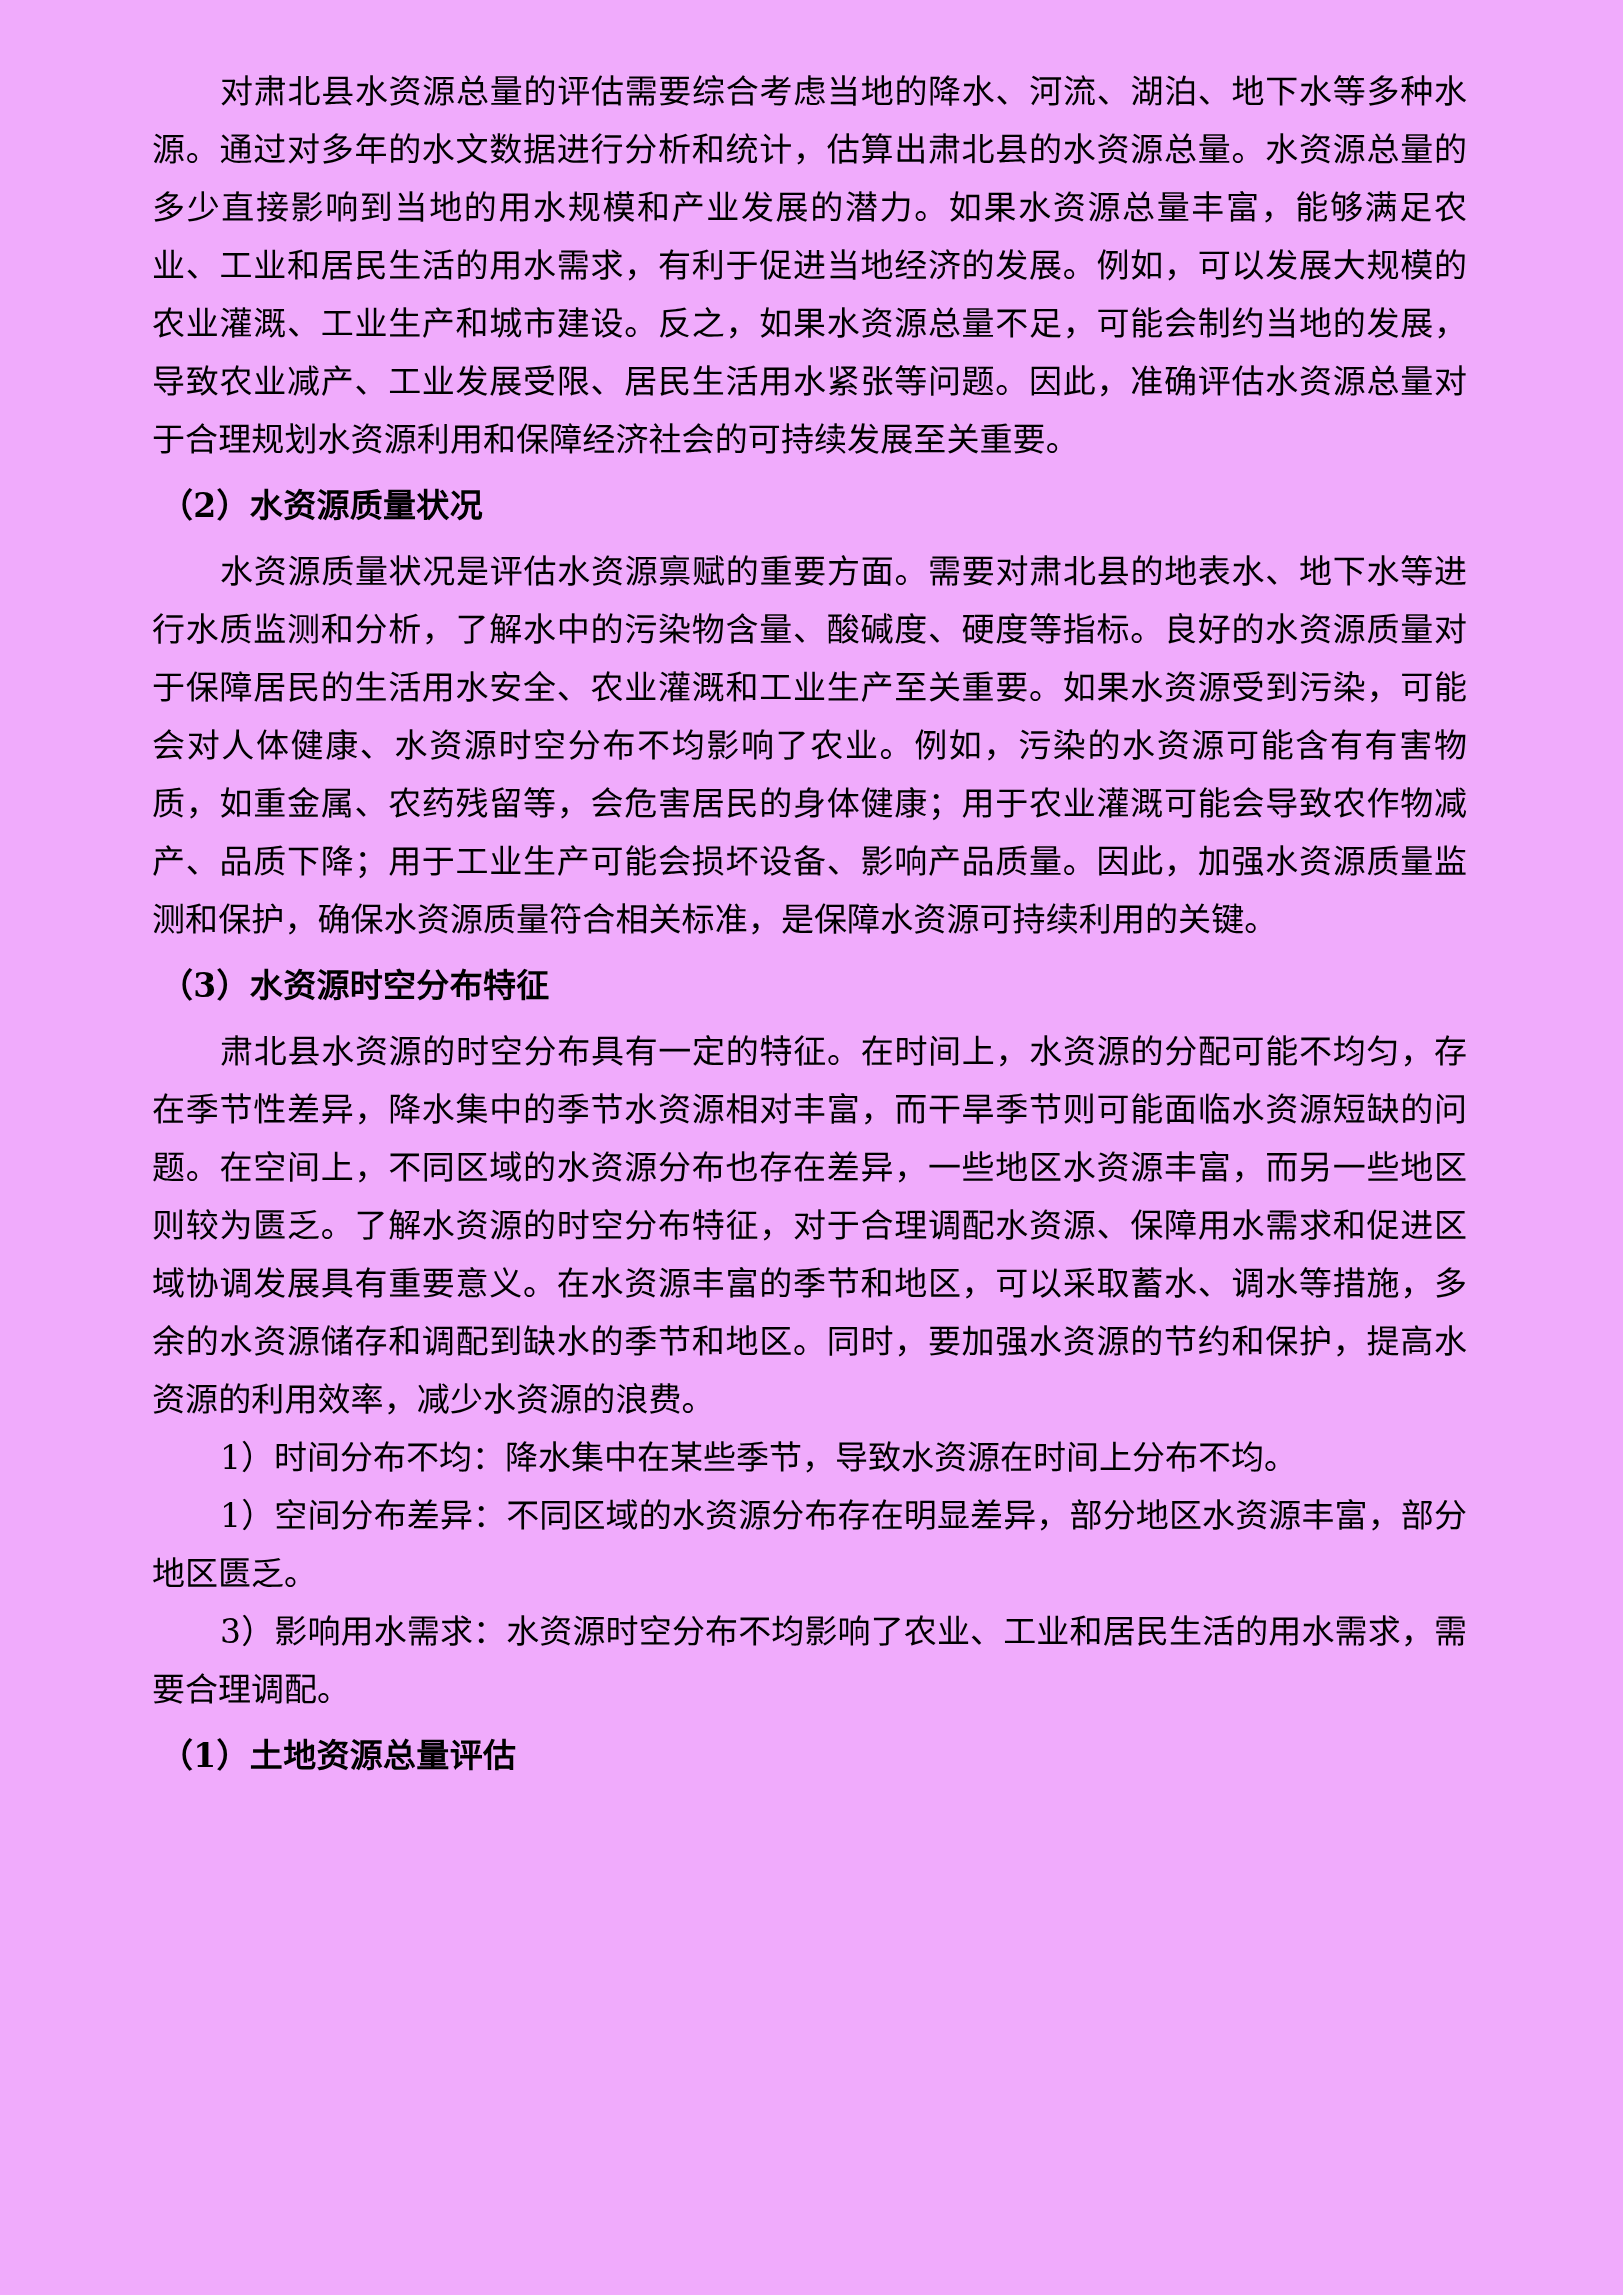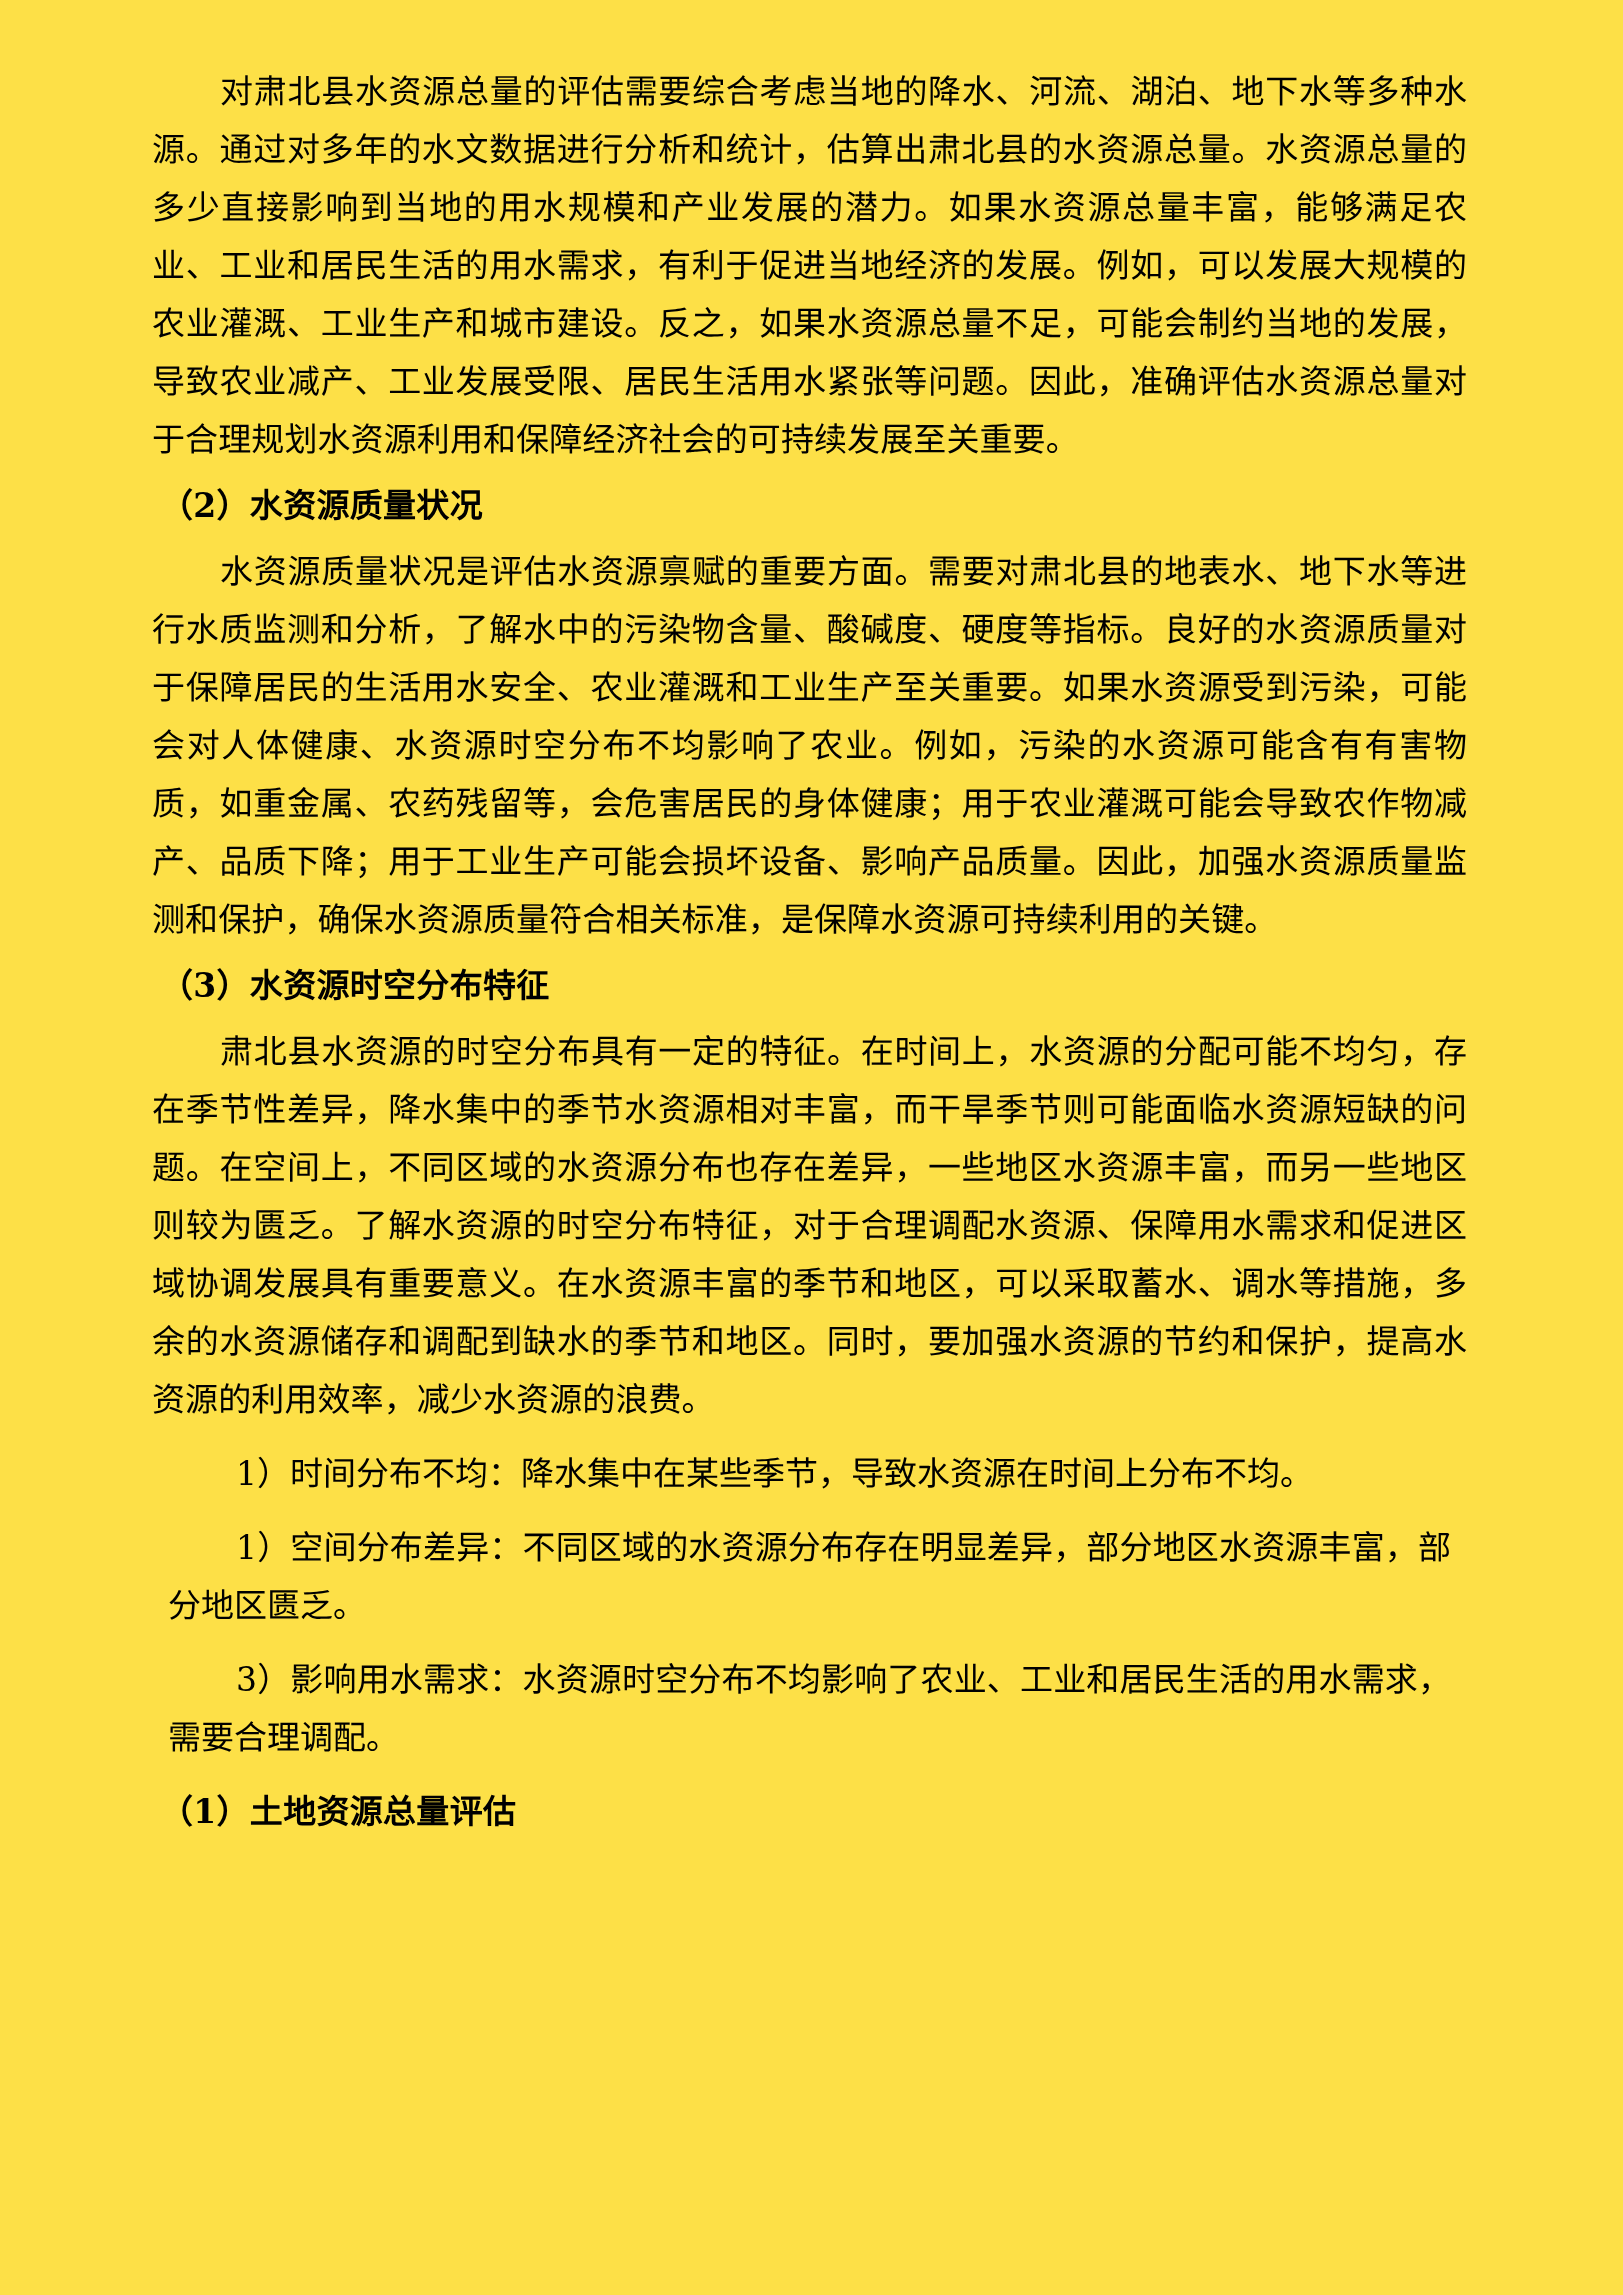--- a/index.html
+++ b/index.html
@@ -9,21 +9,21 @@
     background: #ffffff;
   }
   body {
     font-family: "DejaVu Serif", "Liberation Serif", serif;
     color: #000000;
   }
   .page {
     position: relative;
     width: 1623px;
     height: 2295px;
-    background: #fde047;
+    background: #f0abfc;
     box-sizing: border-box;
     padding: 63px 157px 63px 152px;
     overflow: hidden;
   }
   .doc-body {
     width: 1315px;
     margin: 0 auto;
   }
   .para {
     font-family: "DejaVu Serif", "Liberation Serif", serif;
@@ -49,21 +49,21 @@
     text-indent: 0;
     letter-spacing: 0.3px;
   }
   .listitem {
     font-family: "DejaVu Serif", "Liberation Serif", serif;
     font-size: 33px;
     line-height: 58px;
     text-align: justify;
     text-justify: inter-character;
     text-align-last: left;
-    margin: 16px;
+    margin: 0;
     text-indent: 68px;
     word-break: break-all;
   }
 </style>
 </head>
 <body>
 
 <div class="page">
   <div class="doc-body">
 

